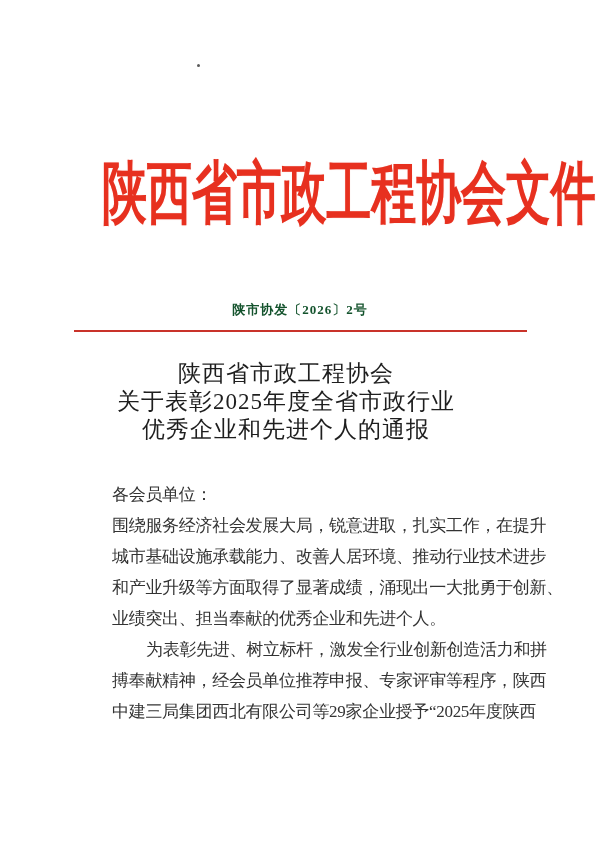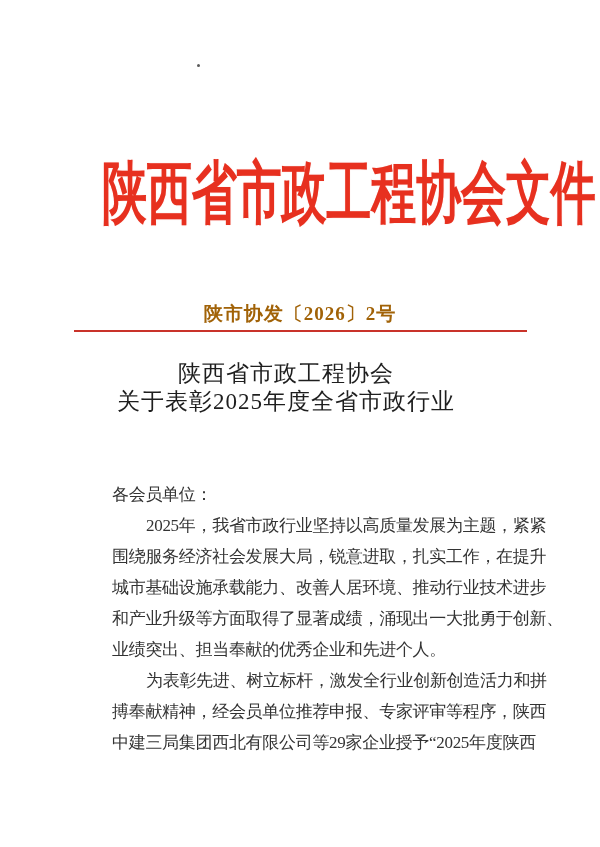--- a/index.html
+++ b/index.html
@@ -40,24 +40,24 @@
     transform: scaleX(0.66);
     transform-origin: 50% 50%;
     text-shadow: 0 0 1px rgba(231, 48, 31, 0.35);
   }
   .docnum {
     position: absolute;
     top: 301px;
     left: 0;
     width: 600px;
     text-align: center;
-    font-size: 19px;
+    font-size: 13px;
     font-weight: bold;
     letter-spacing: 1px;
-    color: #a16207;
+    color: #14532d;
   }
   .redline {
     position: absolute;
     top: 330px;
     left: 74px;
     width: 453px;
     height: 2px;
     background: #c9332a;
   }
   .title-block {
@@ -99,25 +99,25 @@
 
   <div class="masthead">陕西省市政工程协会文件</div>
 
   <div class="docnum">陕市协发〔2026〕2号</div>
 
   <div class="redline"></div>
 
   <div class="title-block">
     <div class="title-line">陕西省市政工程协会</div>
     <div class="title-line">关于表彰2025年度全省市政行业</div>
+    <div class="title-line">优秀企业和先进个人的通报</div>
   </div>
 
   <div class="body-text">
     <div class="line">各会员单位：</div>
-    <div class="line indent">2025年，我省市政行业坚持以高质量发展为主题，紧紧</div>
     <div class="line">围绕服务经济社会发展大局，锐意进取，扎实工作，在提升</div>
     <div class="line">城市基础设施承载能力、改善人居环境、推动行业技术进步</div>
     <div class="line">和产业升级等方面取得了显著成绩，涌现出一大批勇于创新、</div>
     <div class="line">业绩突出、担当奉献的优秀企业和先进个人。</div>
     <div class="line indent">为表彰先进、树立标杆，激发全行业创新创造活力和拼</div>
     <div class="line">搏奉献精神，经会员单位推荐申报、专家评审等程序，陕西</div>
     <div class="line">中建三局集团西北有限公司等29家企业授予“2025年度陕西</div>
   </div>
 
 </div>

